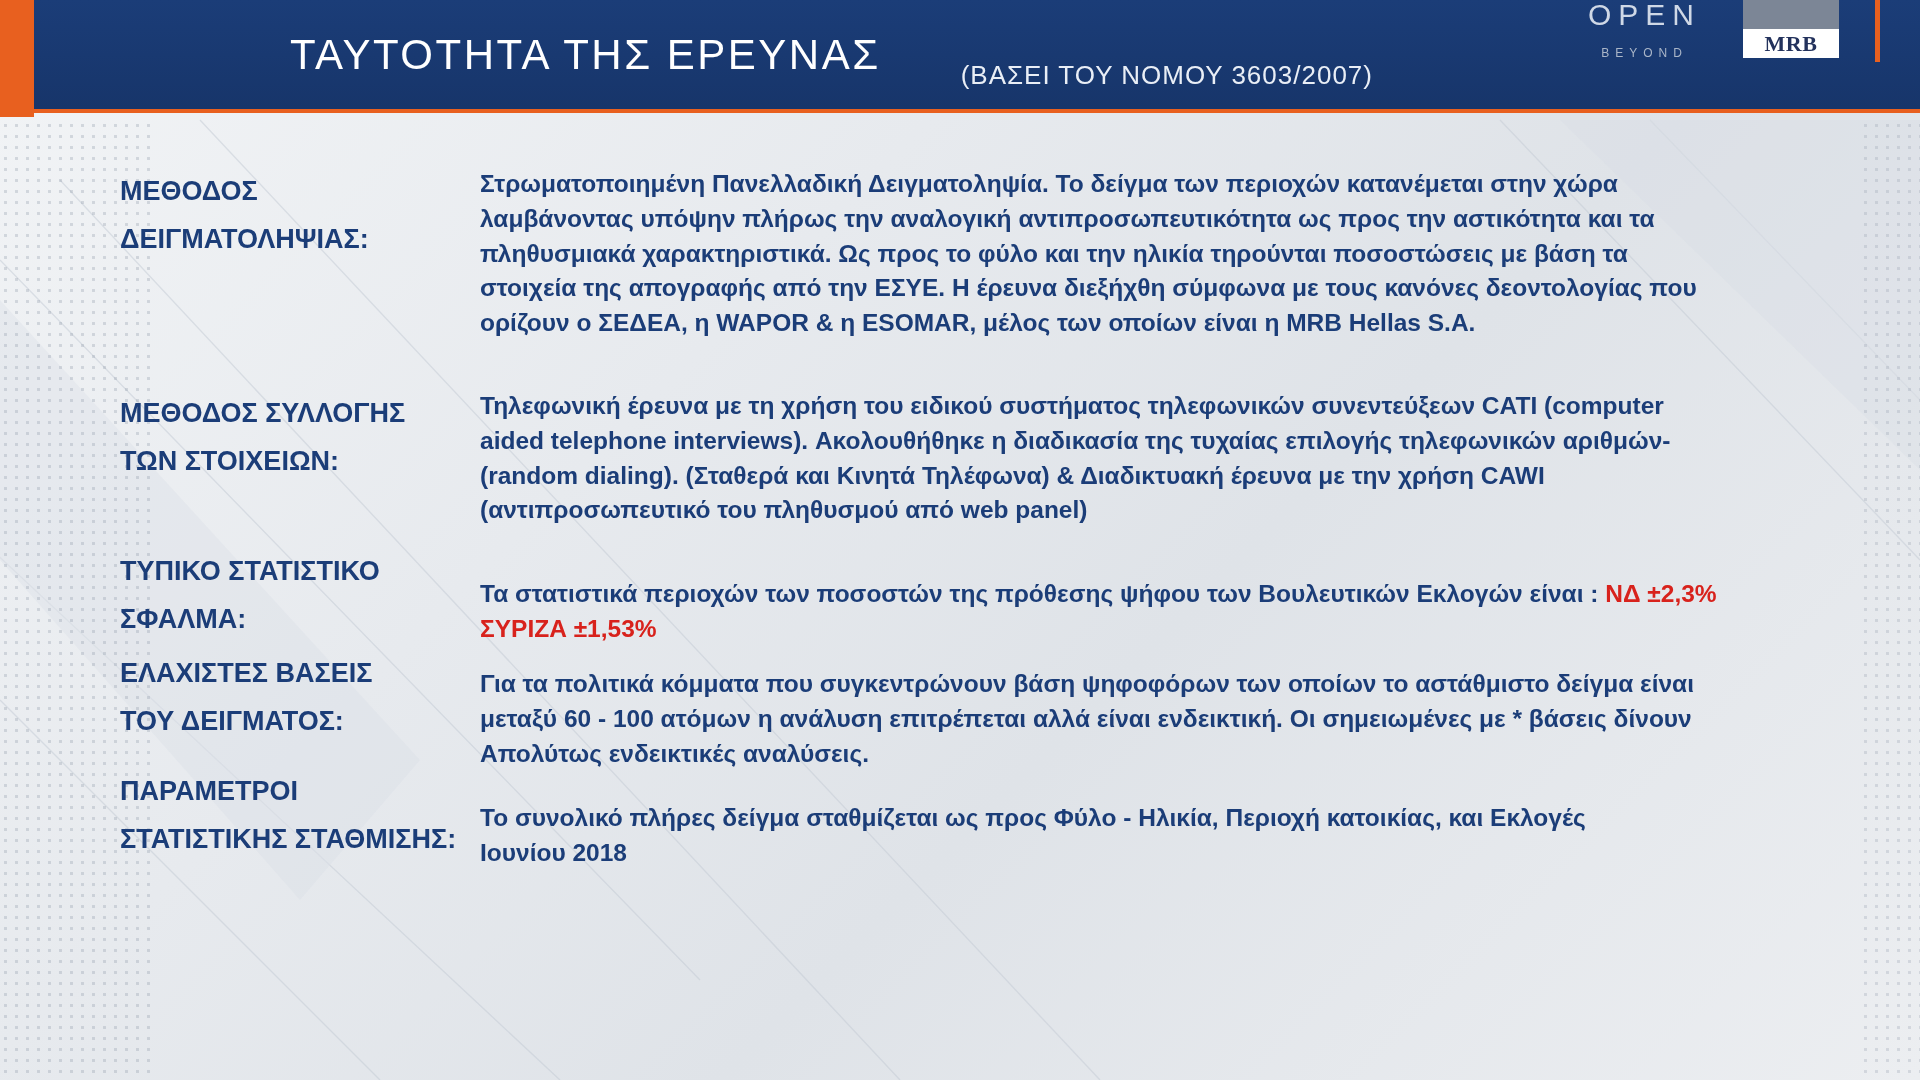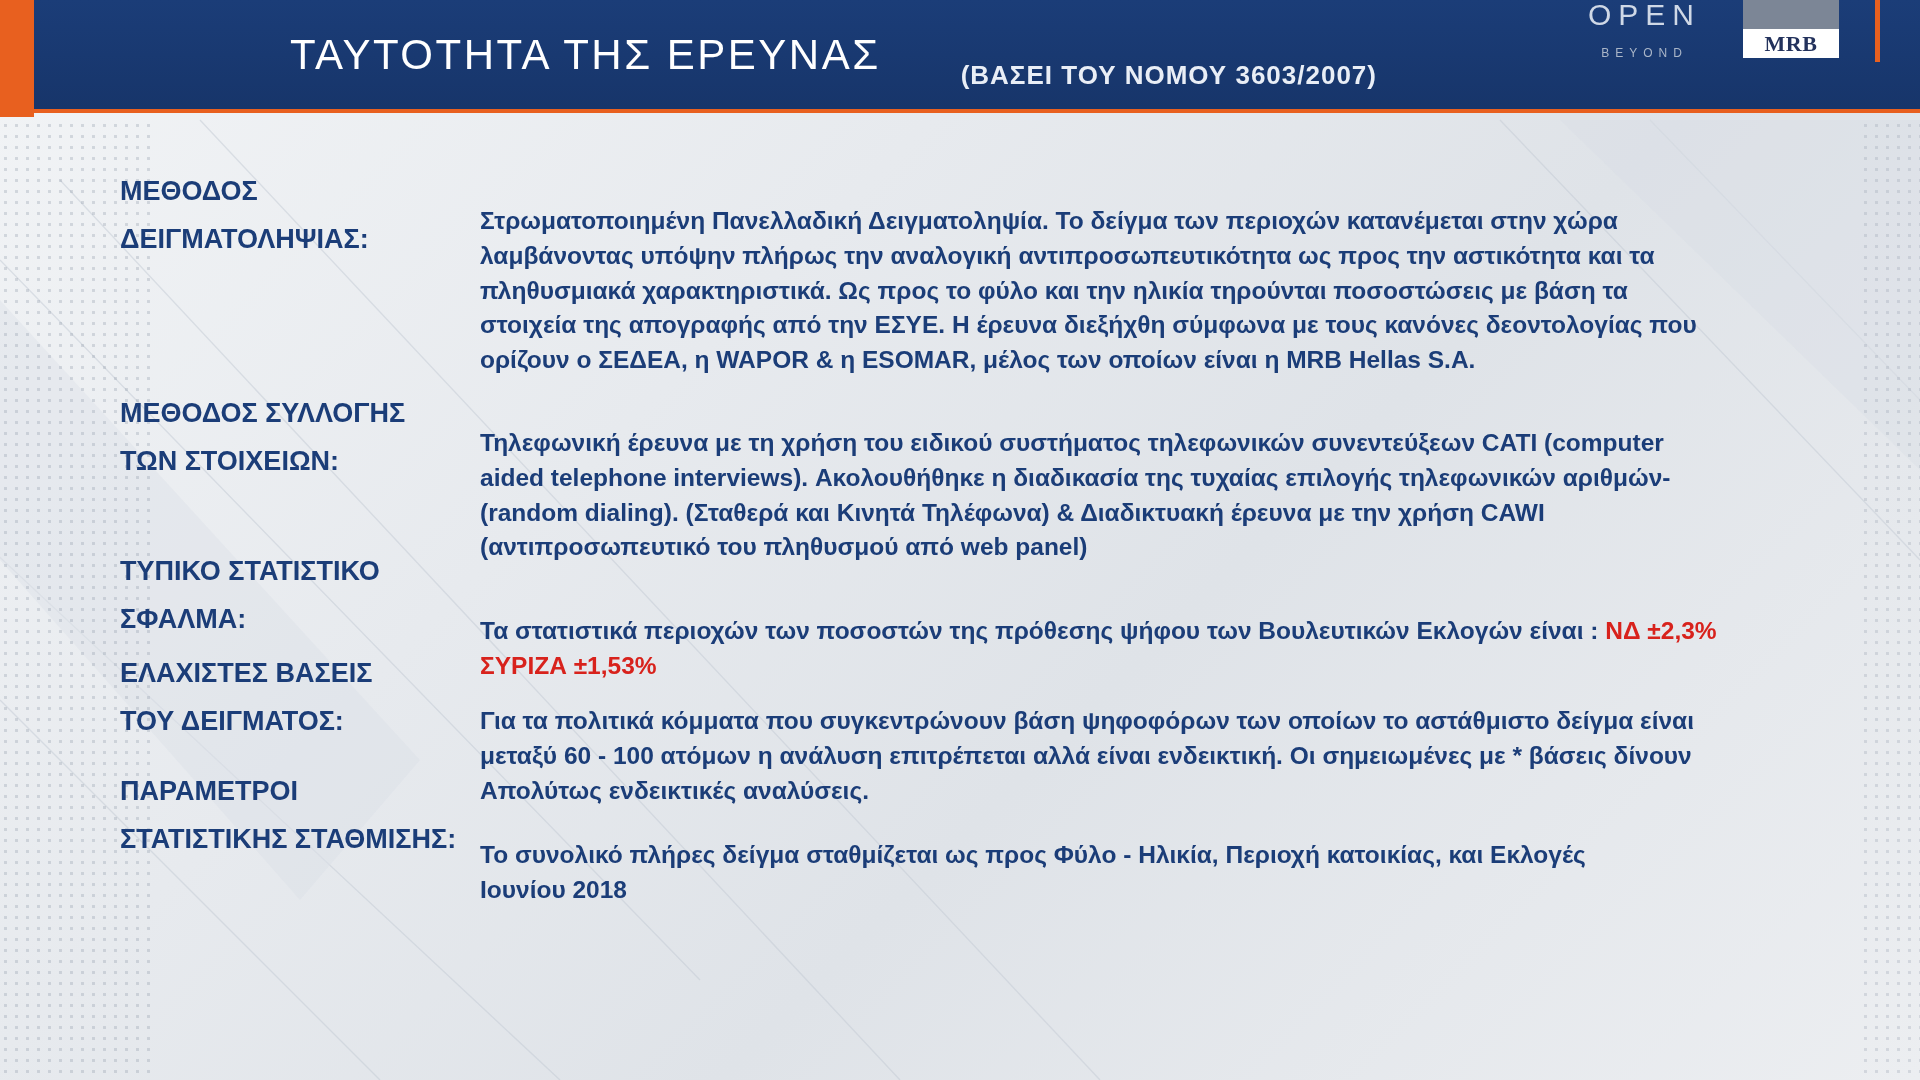--- a/index.html
+++ b/index.html
@@ -77,21 +77,21 @@
     font-size: 42px;
     font-weight: 400;
     letter-spacing: 2.5px;
     margin-left: 256px;
     white-space: nowrap;
   }
 
   .header-subtitle {
     color: #e9eef6;
     font-size: 26px;
-    font-weight: 700;
+    font-weight: 400;
     letter-spacing: 1px;
     margin-left: 48px;
     white-space: nowrap;
     margin-top: 42px;
   }
 
   .header-right {
     position: absolute;
     right: 0;
     top: 0;
@@ -177,21 +177,20 @@
     padding-left: 120px;
     box-sizing: border-box;
   }
 
   .body-text {
     color: #1b3d78;
     font-weight: bold;
     font-size: 24.5px;
     line-height: 1.42;
     width: 1250px;
-    margin-top: 37px;
   }
 
   .red {
     color: #d8221c;
     font-weight: bold;
   }
 
   .nowrap-block { white-space: pre-line; }
 
 </style>

